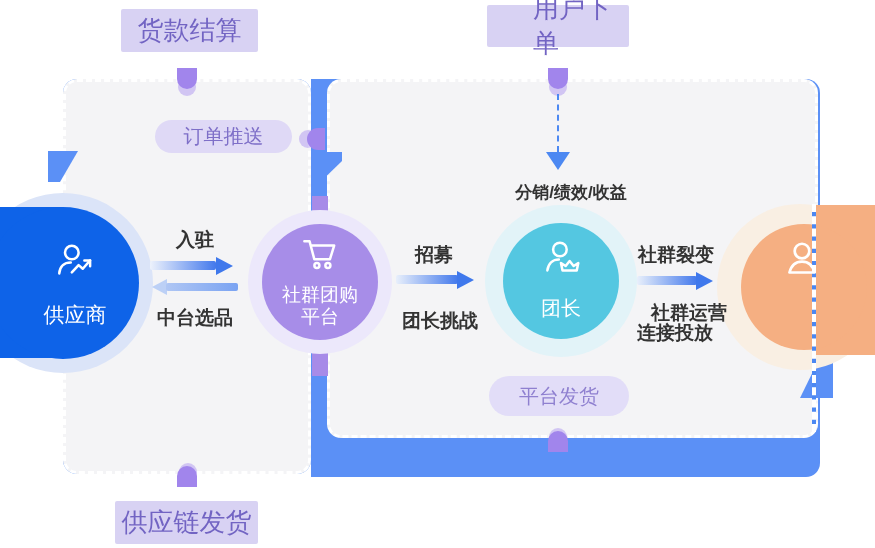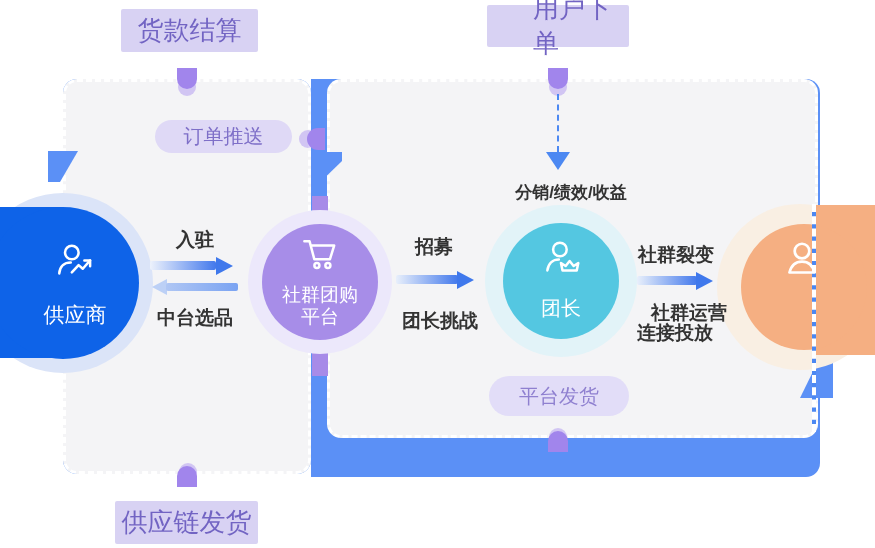--- a/index.html
+++ b/index.html
@@ -72,21 +72,21 @@
   .pin-left { border-radius:11px 0 0 11px; }
 
   
   .dash-line { left:557px; top:94px; width:0; height:58px; border-left:2px dashed #4C88F2; z-index:9; }
   .tri-down { left:546px; top:152px; width:0; height:0; border-left:12px solid transparent; border-right:12px solid transparent; border-top:18px solid #4C88F2; z-index:9; }
 
   
   .flow-text { color:#333; font-size:19px; font-weight:600; text-align:center; z-index:9; line-height:22px; }
   .t-entry     { left:157px; top:229px; width:76px; }
   .t-selection { left:155px; top:307px; width:80px; }
-  .t-recruit   { left:412px; top:236px; width:44px; }
+  .t-recruit   { left:412px; top:244px; width:44px; }
   .t-challenge { left:401px; top:298px; width:78px;margin-top:12px; }
   .t-fission   { left:637px; top:244px; width:78px; }
   .t-op1       { left:637px; top:302px; width:90px; text-align:right; }
   .t-op2       { left:637px; top:322px; width:90px; text-align:left; }
   .t-dist      { left:481px; top:182px; width:180px; font-size:17px; }
 
   
   .arrow-bar { height:9px; border-radius:2px; z-index:9; }
   .bar-right1 { left:150px; top:261px; width:66px; background:linear-gradient(90deg,#EDF2FC,#4379EC); }
   .head-right1 { left:216px; top:257px; width:0; height:0; border-top:9px solid transparent; border-bottom:9px solid transparent; border-left:17px solid #3F78EC; z-index:9; }

